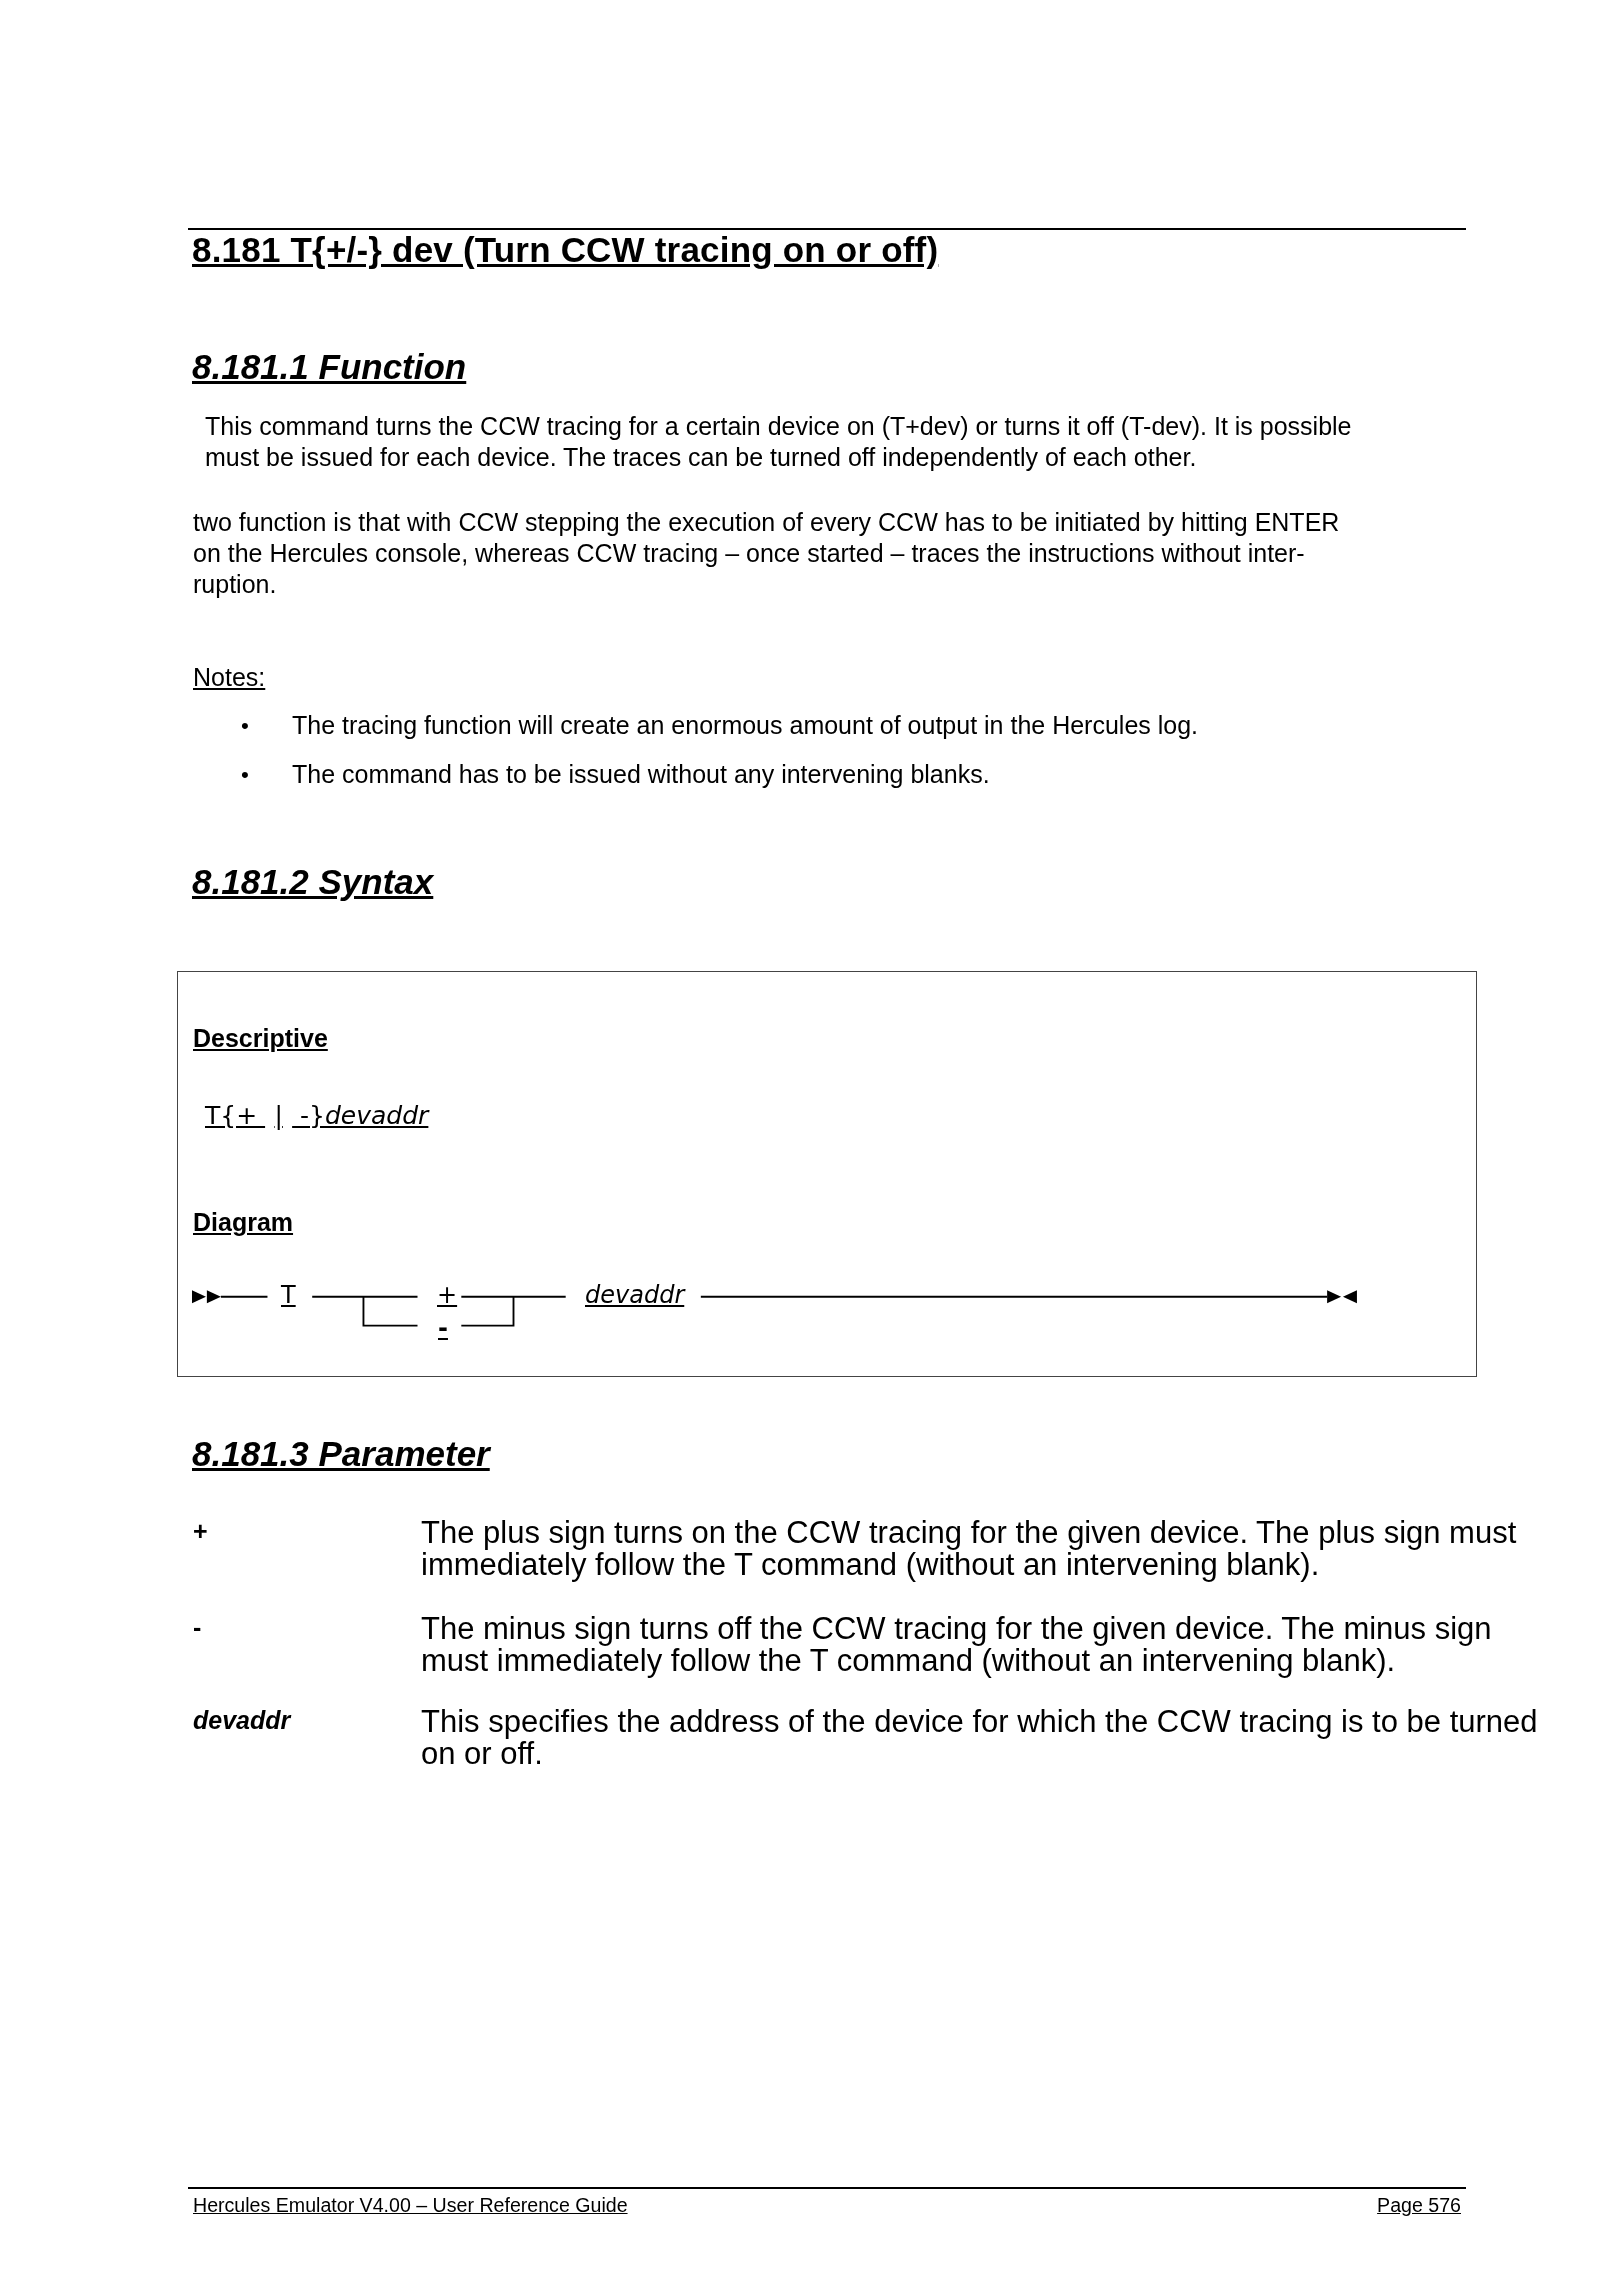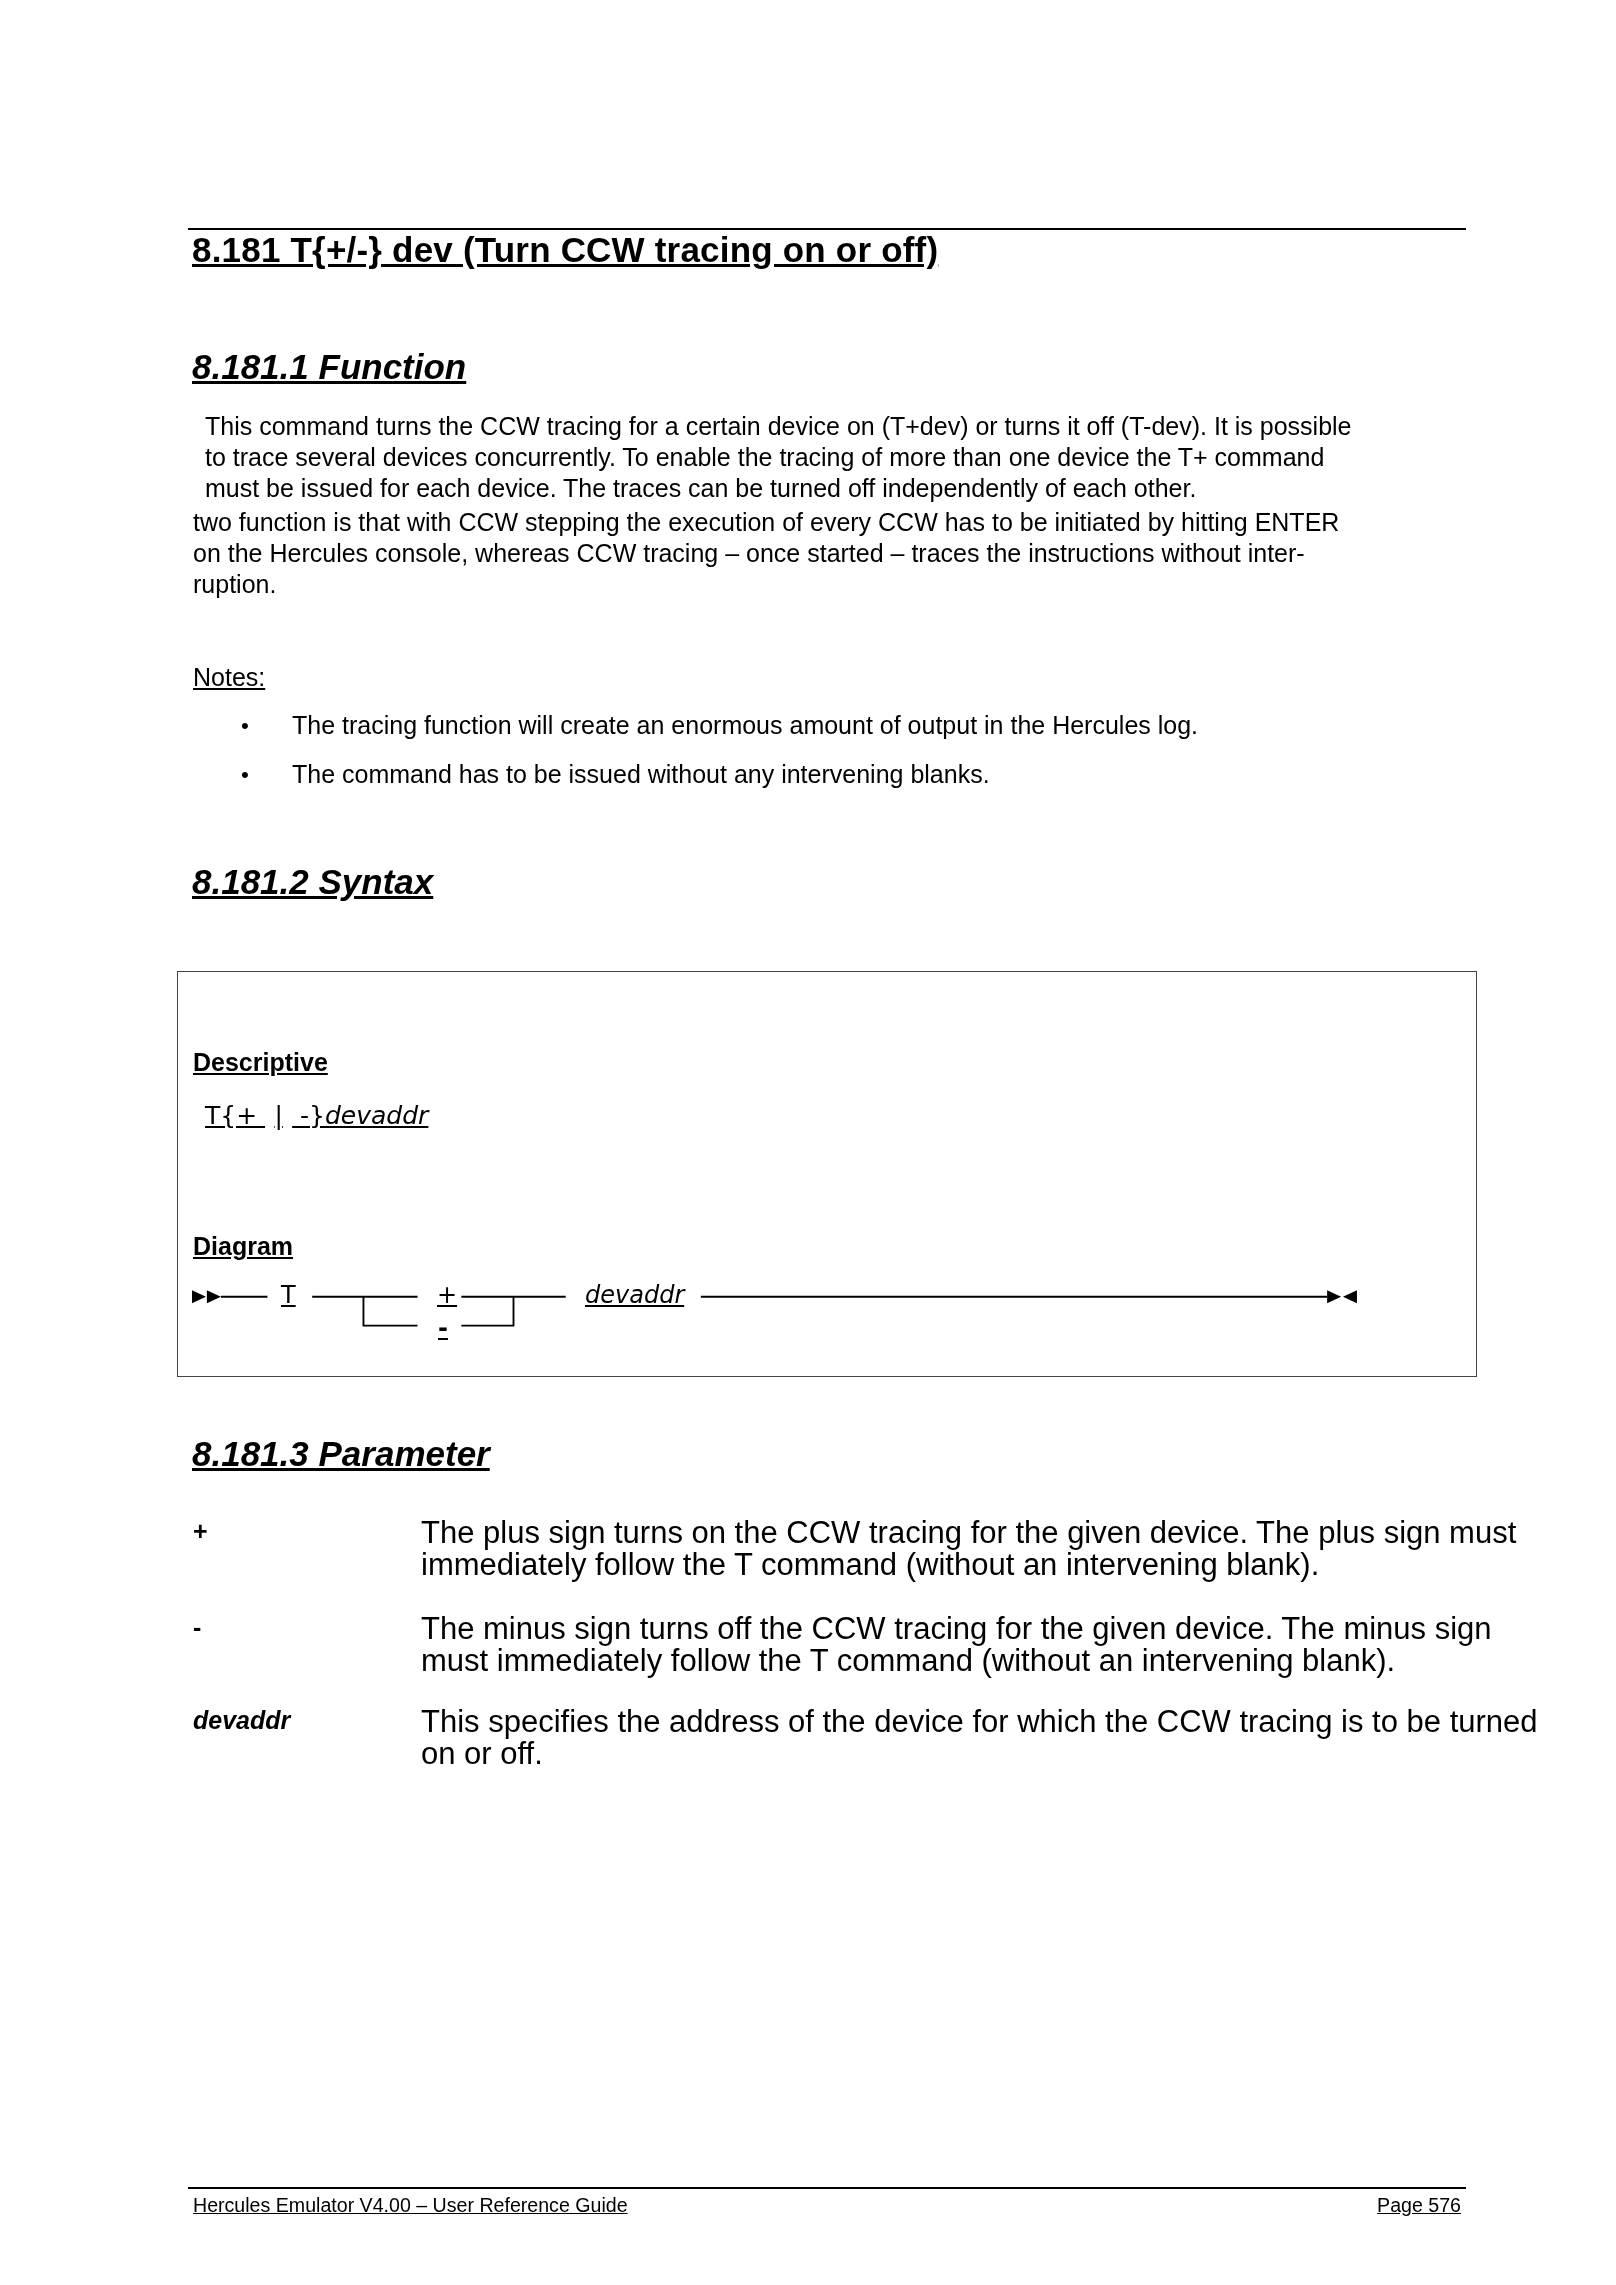--- a/index.html
+++ b/index.html
@@ -7,40 +7,39 @@
   .abs { position:absolute; white-space:nowrap;text-decoration:underline; }
   .rule { position:absolute; height:1.9px; background:#000; }
   .h1 { font-weight:bold; font-size:35px; left:192px; top:230px; letter-spacing:0.2px; }
   .h2 { font-weight:bold; font-style:italic; font-size:35px; left:192px; }
   .body { font-size:25px; line-height:31px; }
   .para { position:absolute; left:193px; width:1254px; font-size:25px; line-height:31px; }
   .para span.line { display:block; white-space:nowrap; }
   .bullet { position:absolute; left:241px; font-size:22.4px; }
   .btext { position:absolute; left:292px; font-size:25px; white-space:nowrap; }
   .box { position:absolute; left:177px; top:971px; width:1300px; height:406px; border:1.9px solid #444; box-sizing:border-box; }
-  .ul { text-decoration:underline; font-weight:bold; font-size:25px;margin-top:24px; }
+  .ul { text-decoration:underline; font-weight:bold; font-size:25px; }
   .mono { font-family:"DejaVu Sans", sans-serif; font-size:25px; }
   .ital { font-style:italic; }
   .param-term { position:absolute; left:193px; font-size:25px; font-weight:bold; }
   .param-desc { position:absolute; left:421px; font-size:31px; line-height:32px; }
   .param-desc span.line { display:block; white-space:nowrap; }
   .footer { font-size:19.6px; }
   svg { position:absolute; left:0; top:0; }
 </style>
 </head>
 <body>
 
 <div class="rule" style="left:188px; top:228px; width:1278px;"></div>
 <div class="abs h1">8.181  T{+/-} dev (Turn CCW tracing on or off)</div>
 
 <div class="abs h2" style="top:347px;">8.181.1  Function</div>
 
 <div class="para" style="top:411px;margin-left:12px;">
   <span class="line">This command turns the CCW tracing for a certain device on (T+dev) or turns it off (T-dev). It is possible</span>
-  <span class="line">to trace several devices concurrently. To enable the tracing of more than one device the T+ command</span>
   <span class="line">must be issued for each device. The traces can be turned off independently of each other.</span>
 </div>
 
 <div class="para" style="top:507px;">
   <span class="line">two function is that with CCW stepping the execution of every CCW has to be initiated by hitting ENTER</span>
   <span class="line">on the Hercules console, whereas CCW tracing – once started – traces the instructions without inter-</span>
   <span class="line">ruption.</span>
 </div>
 
 <div class="abs body" style="left:193px; top:662px;">Notes:</div>

